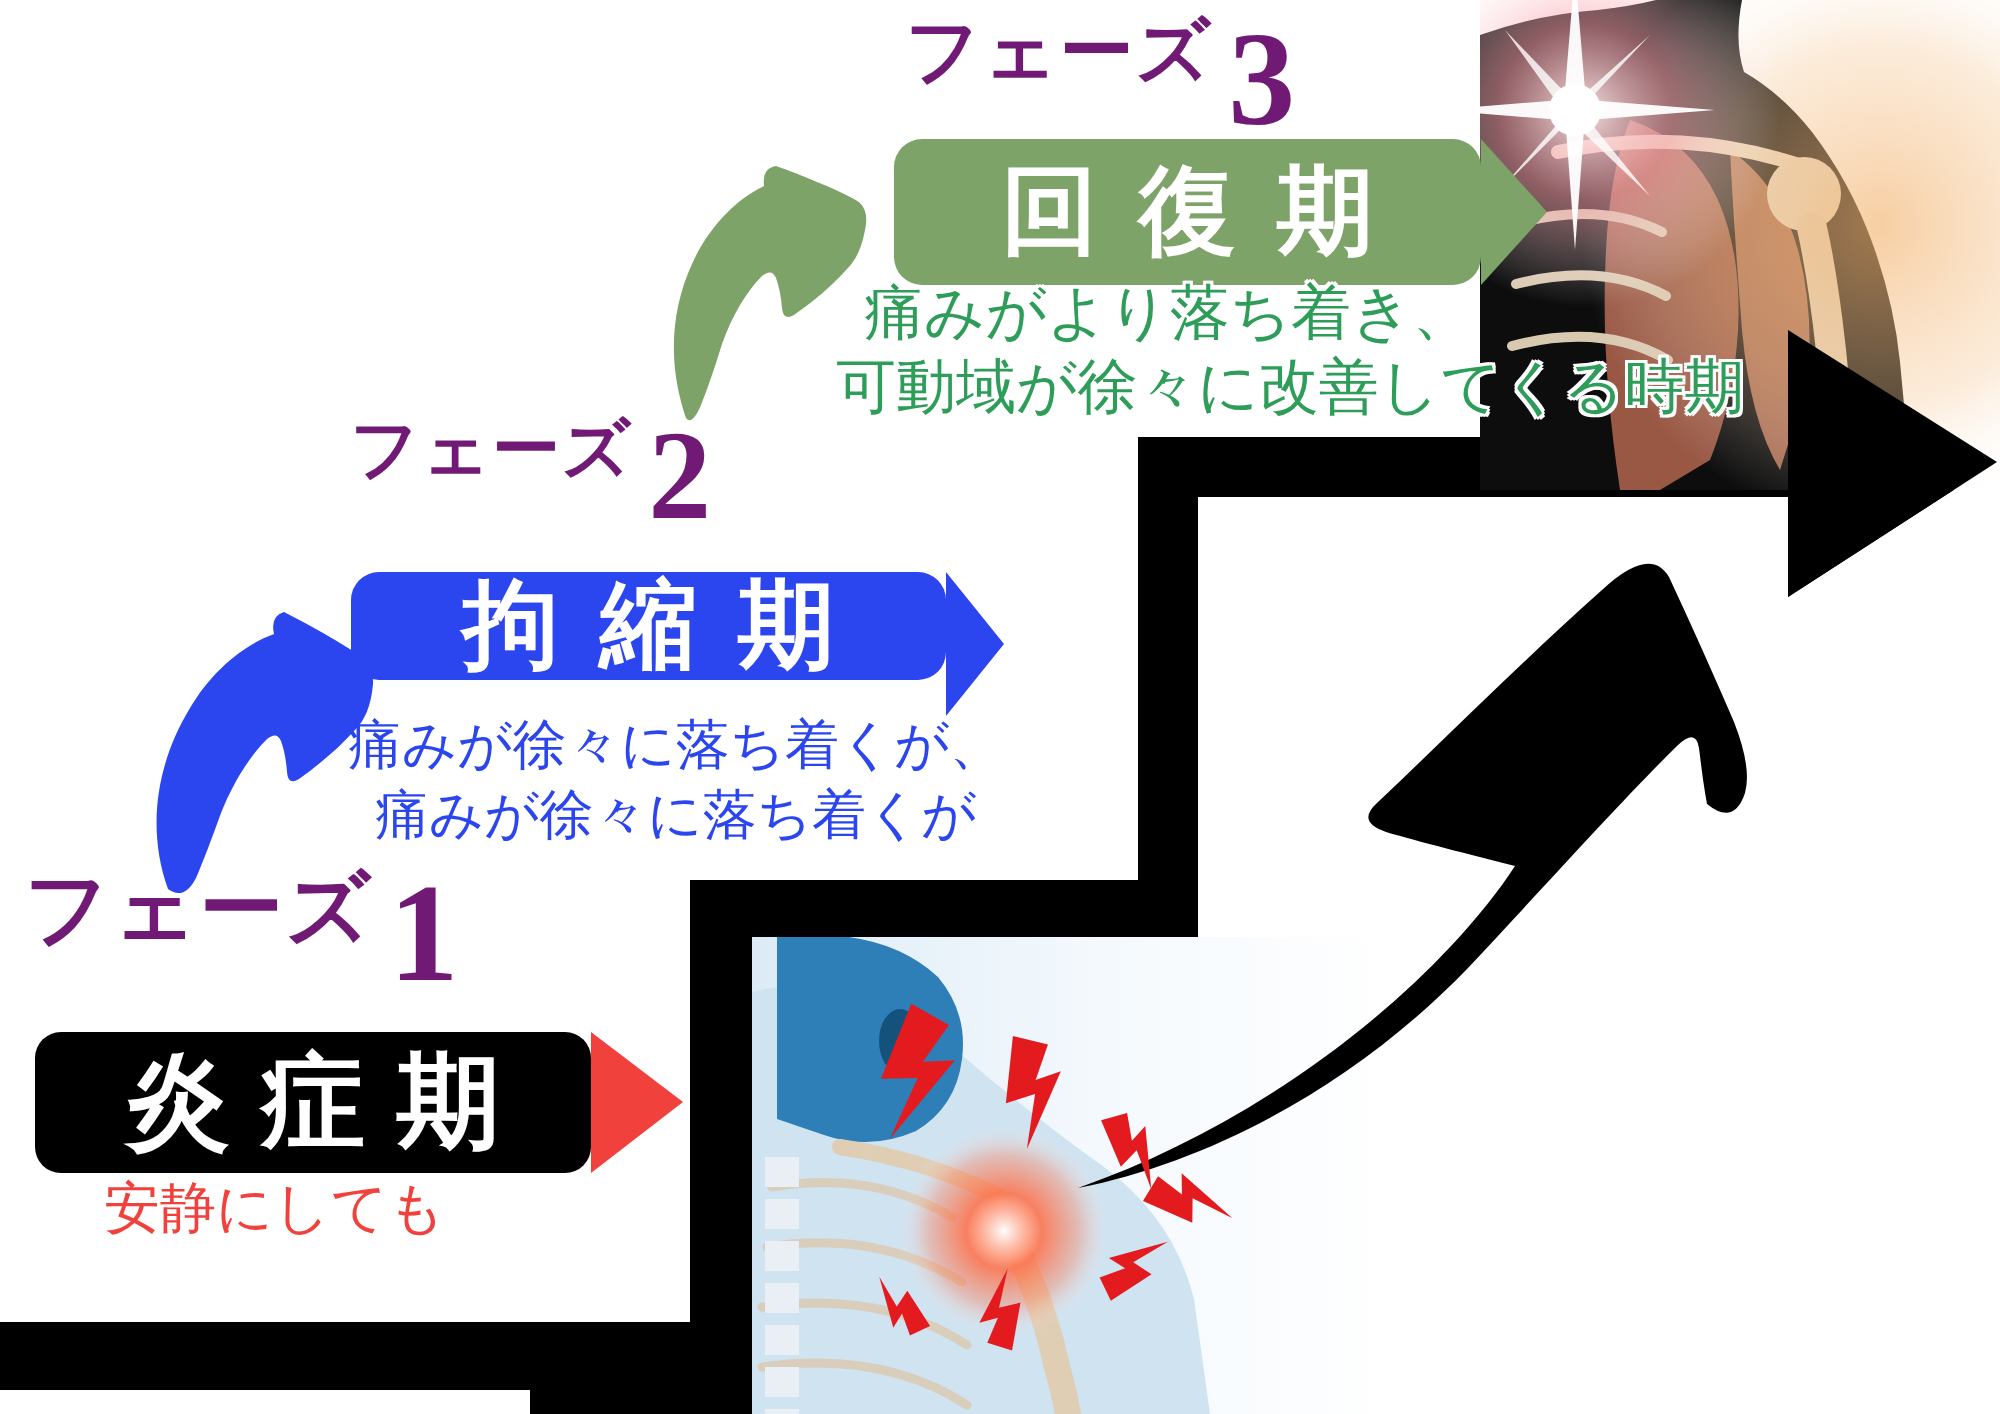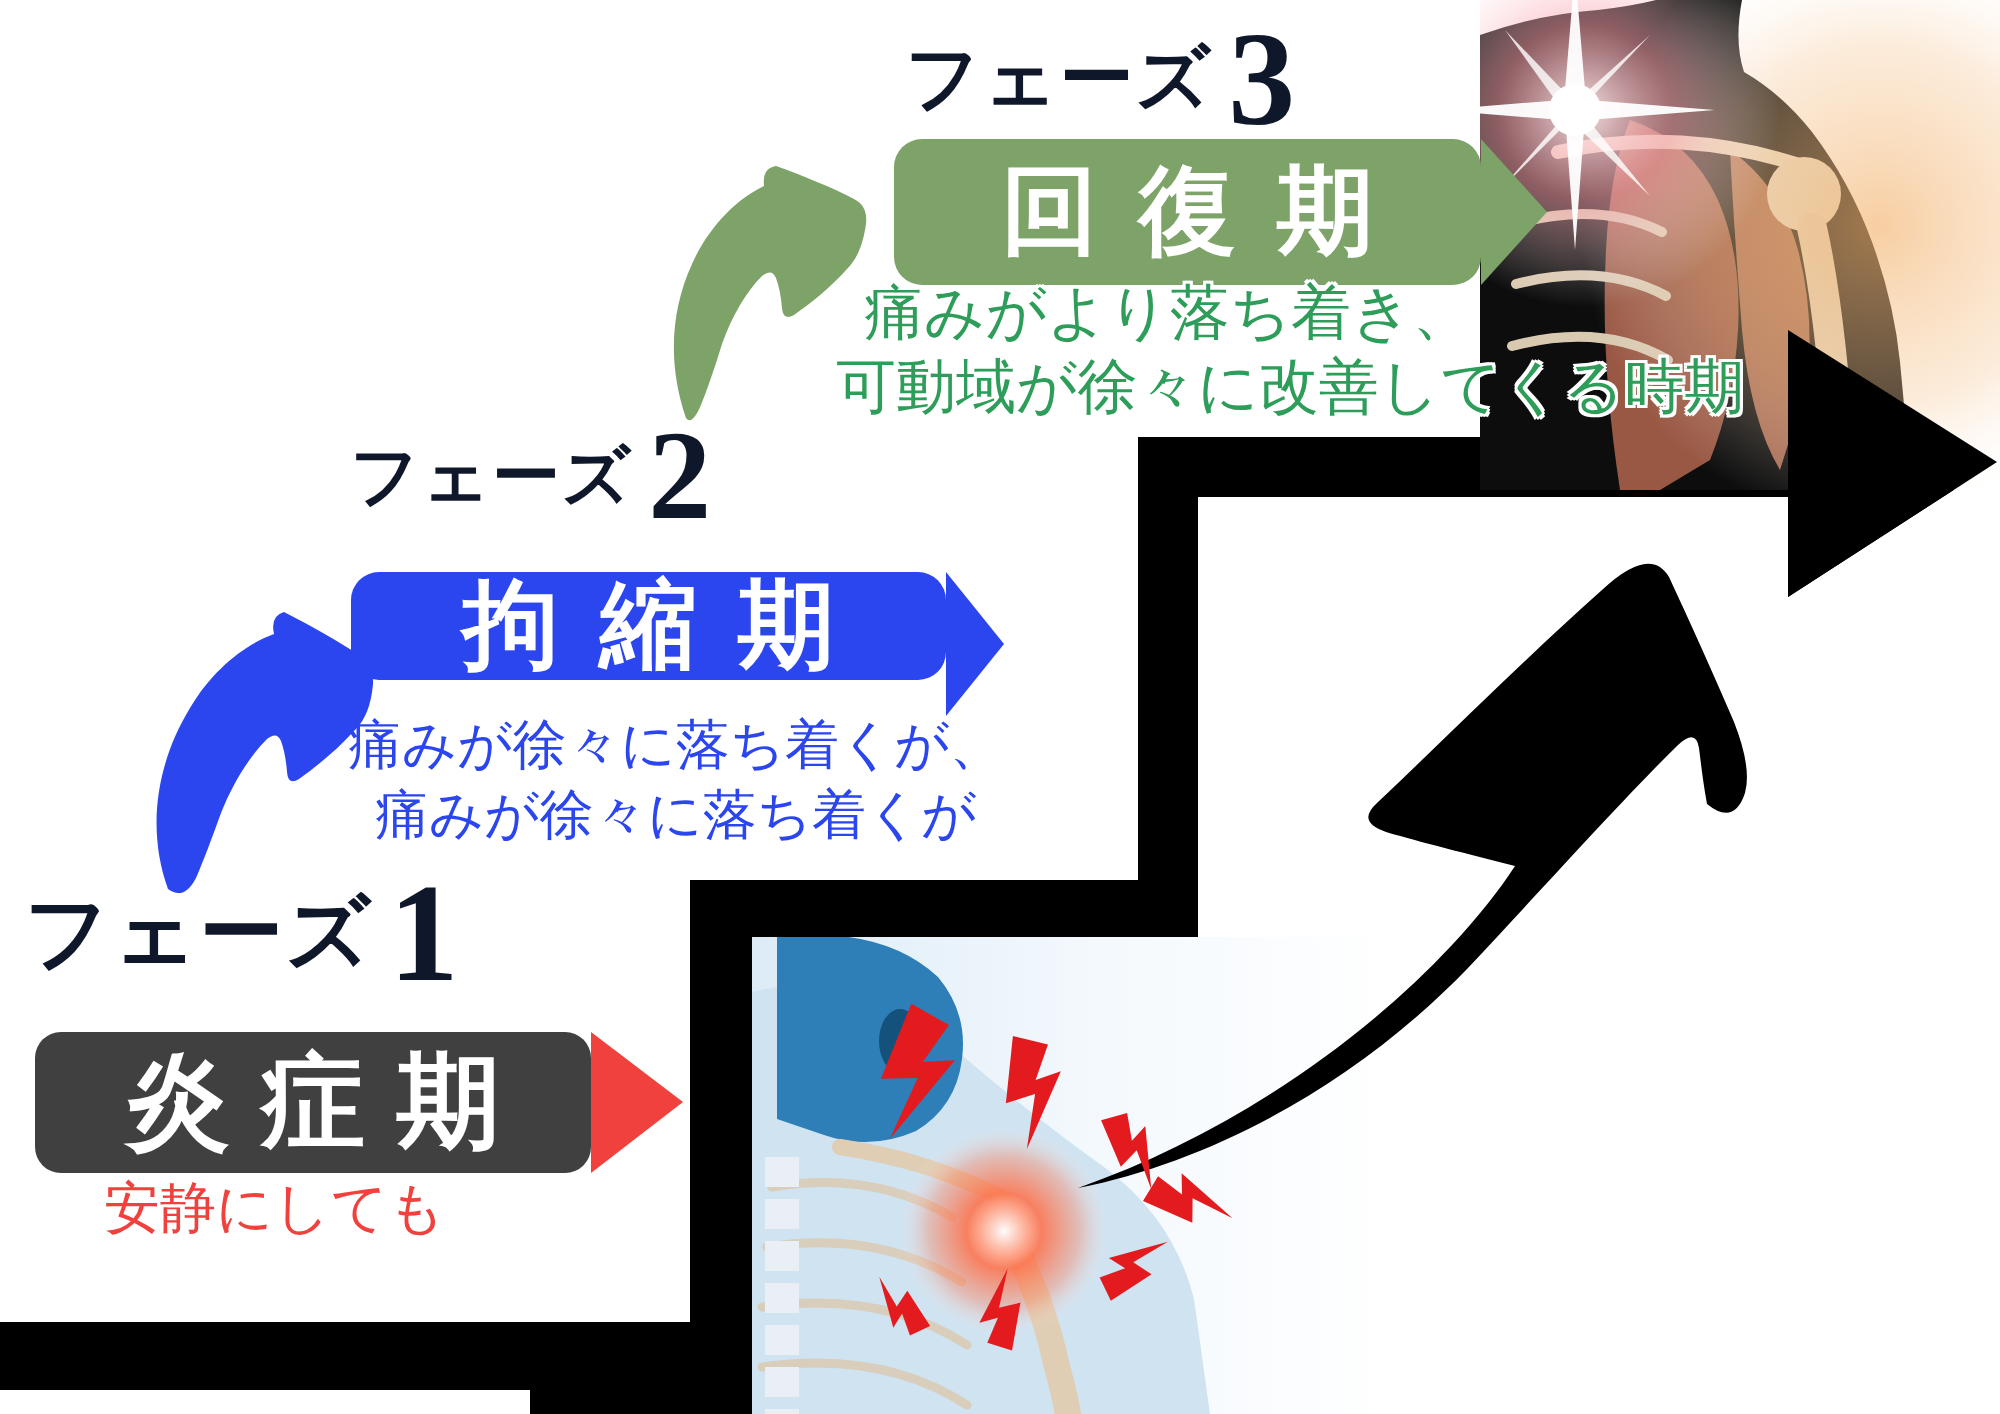--- a/index.html
+++ b/index.html
@@ -3,33 +3,33 @@
 <meta charset="utf-8">
 <style>
   html,body{margin:0;padding:0;background:#fff;}
   #canvas{
     position:relative;width:2000px;height:1414px;background:#fff;overflow:hidden;
     font-family:"Liberation Serif","DejaVu Serif",serif;
   }
   .abs{position:absolute;}
   svg{display:block;}
   
-  .phase-title{position:absolute;display:flex;align-items:center;gap:16px;color:#0f172a;font-weight:700;white-space:nowrap;}
+  .phase-title{position:absolute;display:flex;align-items:flex-start;gap:16px;color:#701a75;font-weight:700;white-space:nowrap;}
   .phase-title .lbl{letter-spacing:.02em;}
   #t3{left:905px;top:2px;}  #t3 .lbl{font-size:74px;} #t3 .num{font-size:134px;}
   #t2{left:350px;top:404px;} #t2 .lbl{font-size:68px;} #t2 .num{font-size:126px;}
   #t1{left:24px;top:852px;}  #t1 .lbl{font-size:84px;} #t1 .num{font-size:140px;}
   
   .banner{position:absolute;color:#fff;font-weight:700;display:flex;align-items:center;justify-content:center;white-space:nowrap;margin-top:9px;}
   .banner::after{content:"";position:absolute;left:100%;top:0;width:0;height:0;border-style:solid;}
   #b3{left:894px;top:130px;width:546px;height:146px;border-radius:28px;background:#7EA368;font-size:97px;letter-spacing:.42em;padding-left:.42em;}
   #b3::after{border-width:73px 0 73px 66px;border-color:transparent transparent transparent #7EA368;}
   #b2{left:351px;top:563px;width:554px;height:108px;border-radius:28px;background:#2B46EF;font-size:97px;letter-spacing:.42em;padding-left:.42em;}
   #b2::after{border-width:72px 0 72px 58px;border-color:transparent transparent transparent #2B46EF;}
-  #b1{left:35px;top:1023px;width:525px;height:141px;border-radius:26px;background:#404040;font-size:104px;letter-spacing:.30em;padding-left:.30em;text-align:right;}
+  #b1{left:35px;top:1023px;width:525px;height:141px;border-radius:26px;background:#000000;font-size:104px;letter-spacing:.30em;padding-left:.30em;text-align:right;}
   #b1::after{border-width:70px 0 71px 92px;border-color:transparent transparent transparent #F1413D;}
   
   .desc{position:absolute;white-space:nowrap;}
   #d3{left:836px;top:276px;font-size:60px;line-height:74px;color:#2E9D59;
       text-shadow:-3px -3px 0 #fff,3px -3px 0 #fff,-3px 3px 0 #fff,3px 3px 0 #fff,0 -3px 0 #fff,0 3px 0 #fff,-3px 0 0 #fff,3px 0 0 #fff;}
   #d3 .l0{padding-left:28px;}
   #d2{left:348px;top:710px;font-size:54px;line-height:70px;color:#2B46EF;text-align:center;}
   #d1{left:104px;top:1170px;font-size:56px;line-height:76px;color:#F1413D;}
   
   #photo-top{left:1480px;top:0;width:520px;height:490px;}

